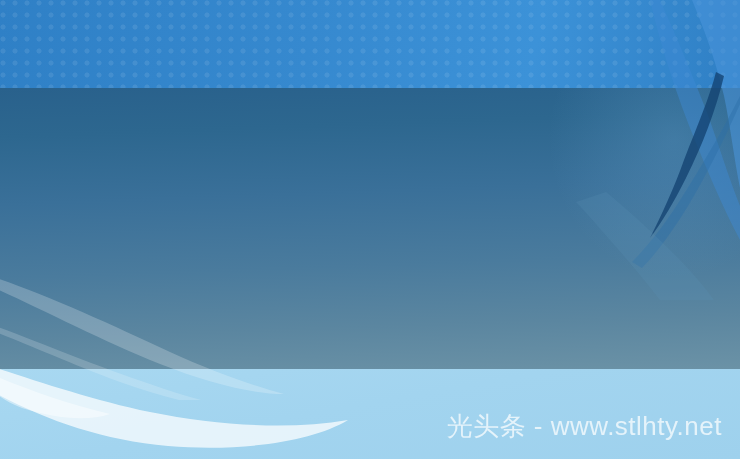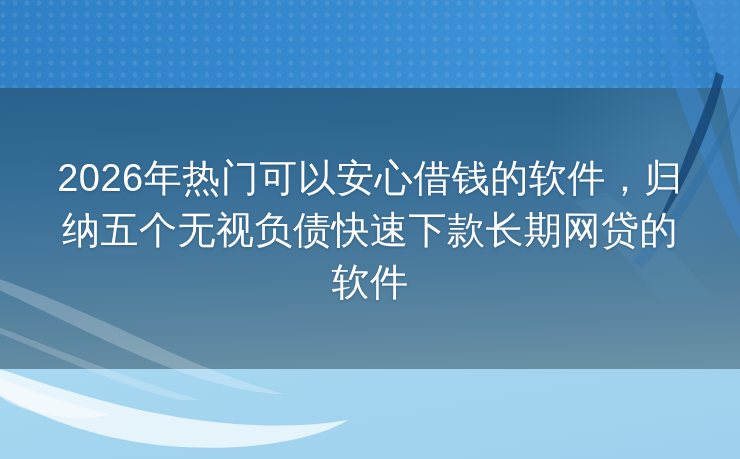--- a/index.html
+++ b/index.html
@@ -160,18 +160,16 @@
              C 206 138, 164 128, 120 112 C 66 92, 18 70, -10 60 Z" fill="#ffffff" opacity="0.18"></path>
   </svg>
 
   <svg class="deco" id="deco-bottom-swoosh" viewBox="0 0 420 99" preserveAspectRatio="none">
     <path d="M -10 6 C 34 20, 92 40, 150 52 C 220 66, 290 70, 348 60
              C 312 82, 240 92, 168 86 C 100 80, 40 58, -10 30 Z" fill="#ffffff" opacity="0.72"></path>
     <path d="M -10 14 C 24 28, 66 44, 110 54 C 86 62, 54 58, 22 48
              C 6 42, -4 34, -10 28 Z" fill="#ffffff" opacity="0.45"></path>
   </svg>
 
-  <div id="title">2026年热门可以安心借钱的软件，归
-纳五个无视负债快速下款长期网贷的
-软件</div>
 
+  <div id="watermark">光头条 - www.stlhty.net</div>
 
 </div>
 
 </body></html>

